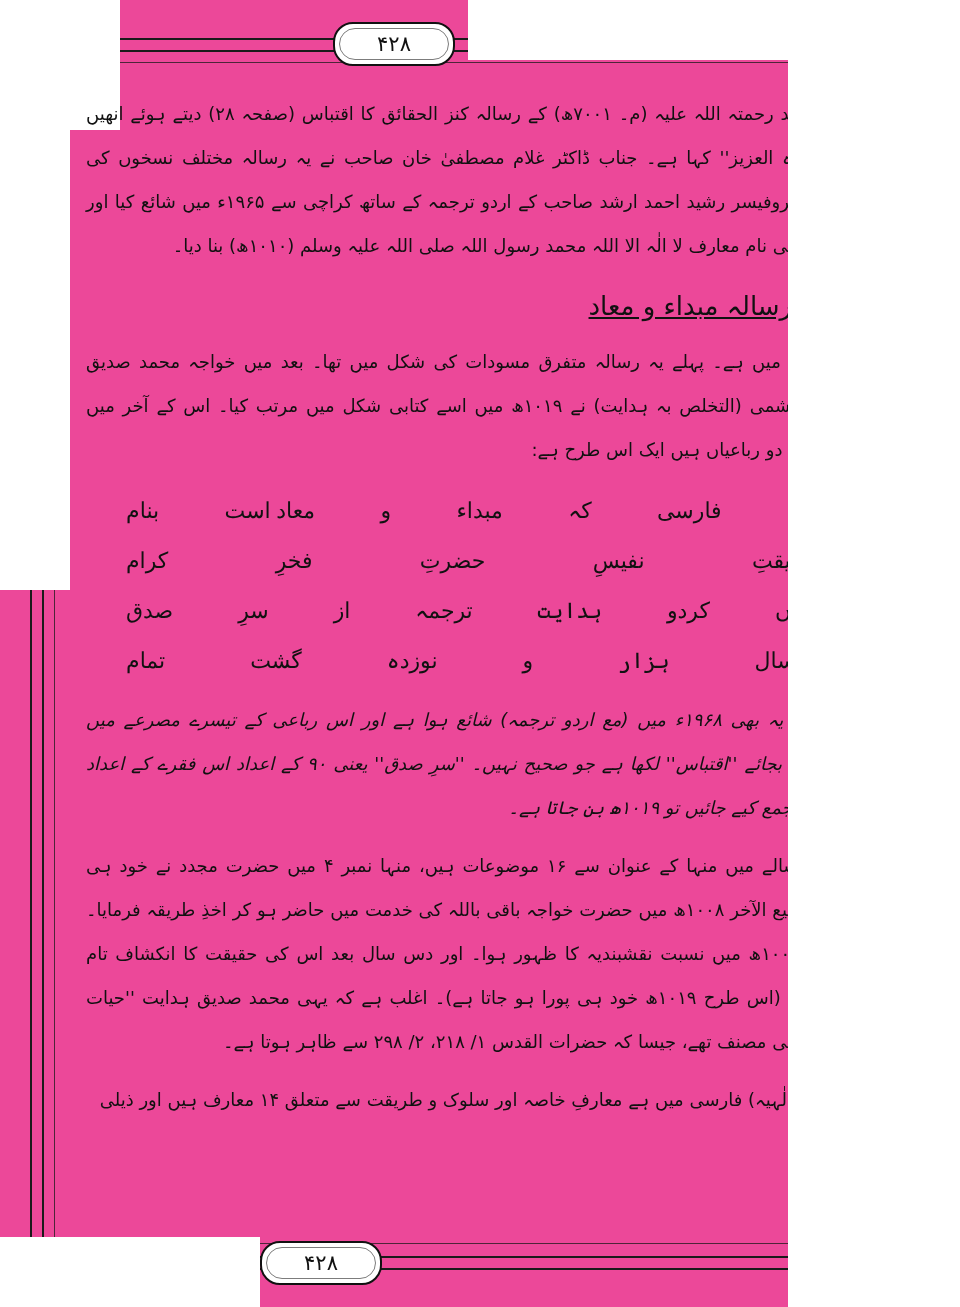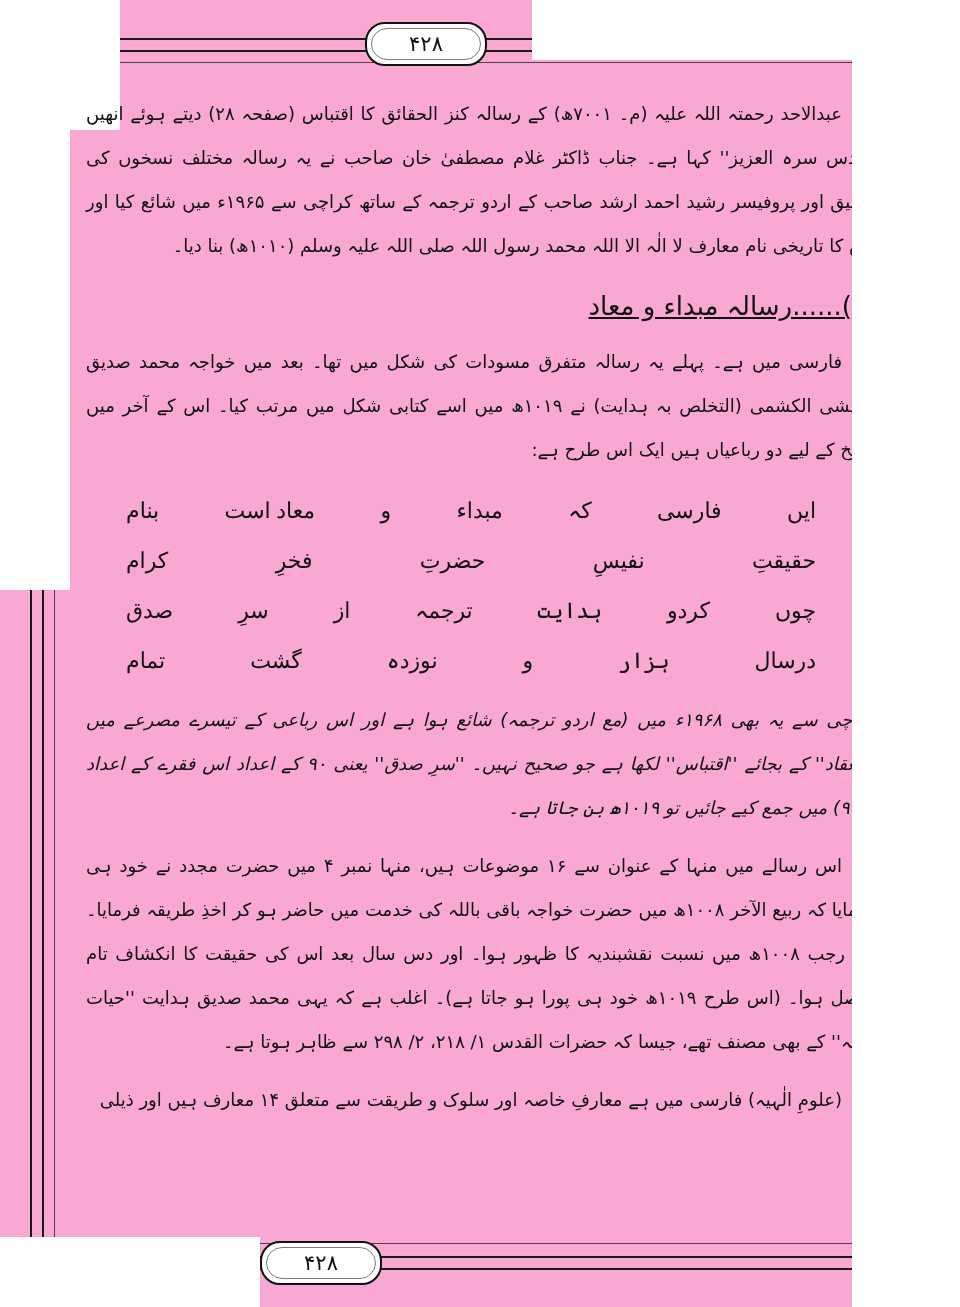--- a/index.html
+++ b/index.html
@@ -5,23 +5,23 @@
   html, body {
     margin: 0;
     padding: 0;
     background: #ffffff;
   }
   body {
     font-family: "DejaVu Sans", sans-serif;
   }
   .page {
     position: relative;
-    width: 852px;
+    width: 788px;
     height: 1307px;
-    background: #f9a8d4;
+    background: #ec4899;
     overflow: hidden;
   }
 
   
   .frame-outer,
   .frame-mid,
   .frame-inner {
     position: absolute;
     border: 2px solid #1a1a1a;
     pointer-events: none;

